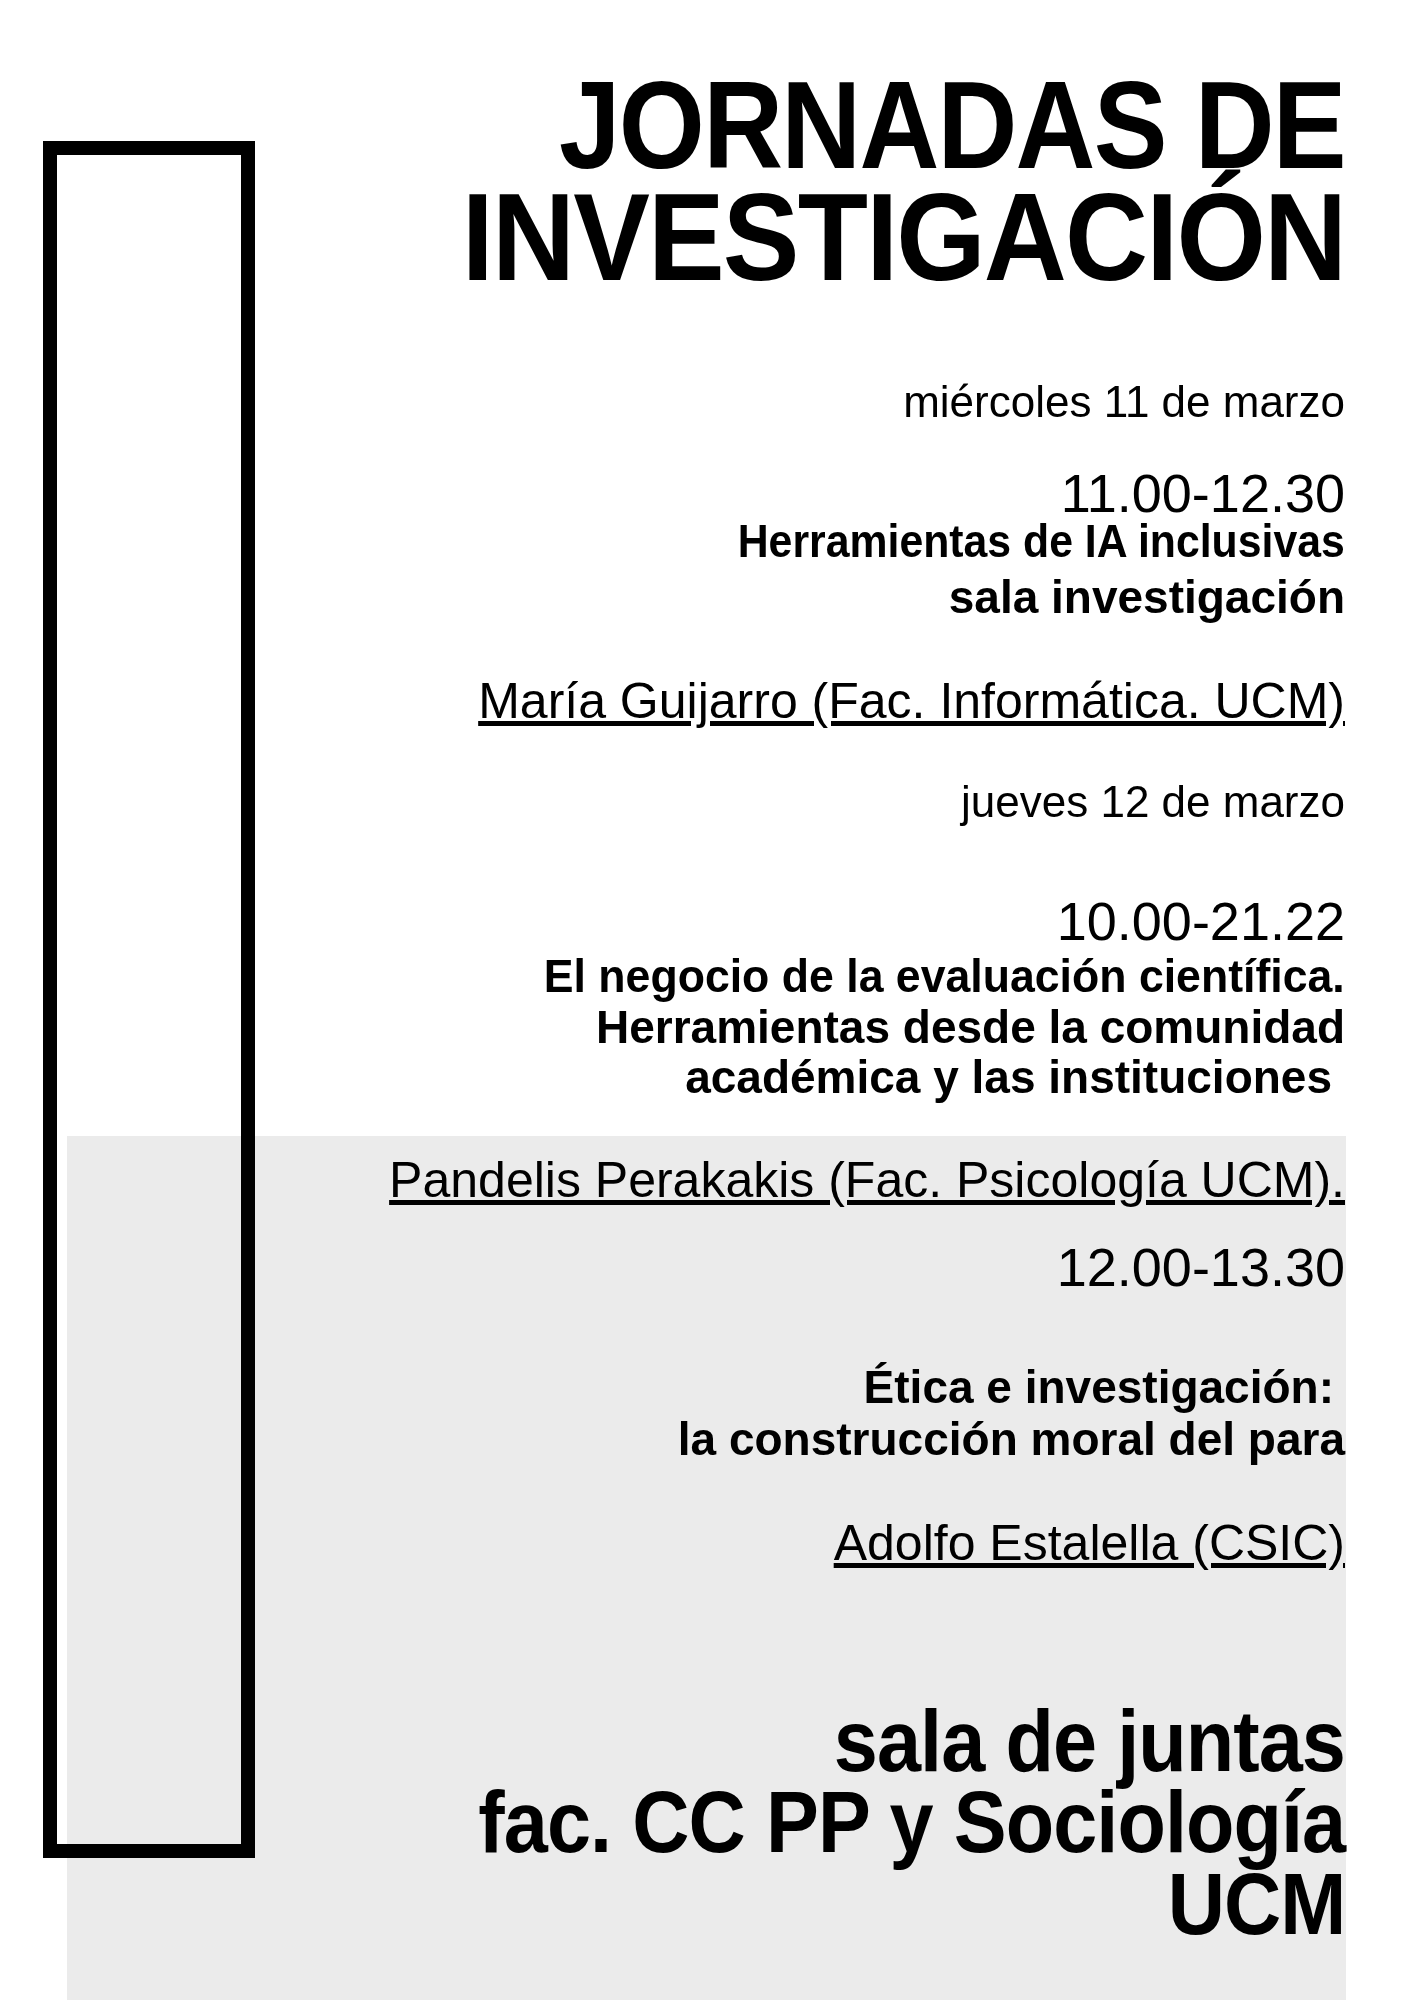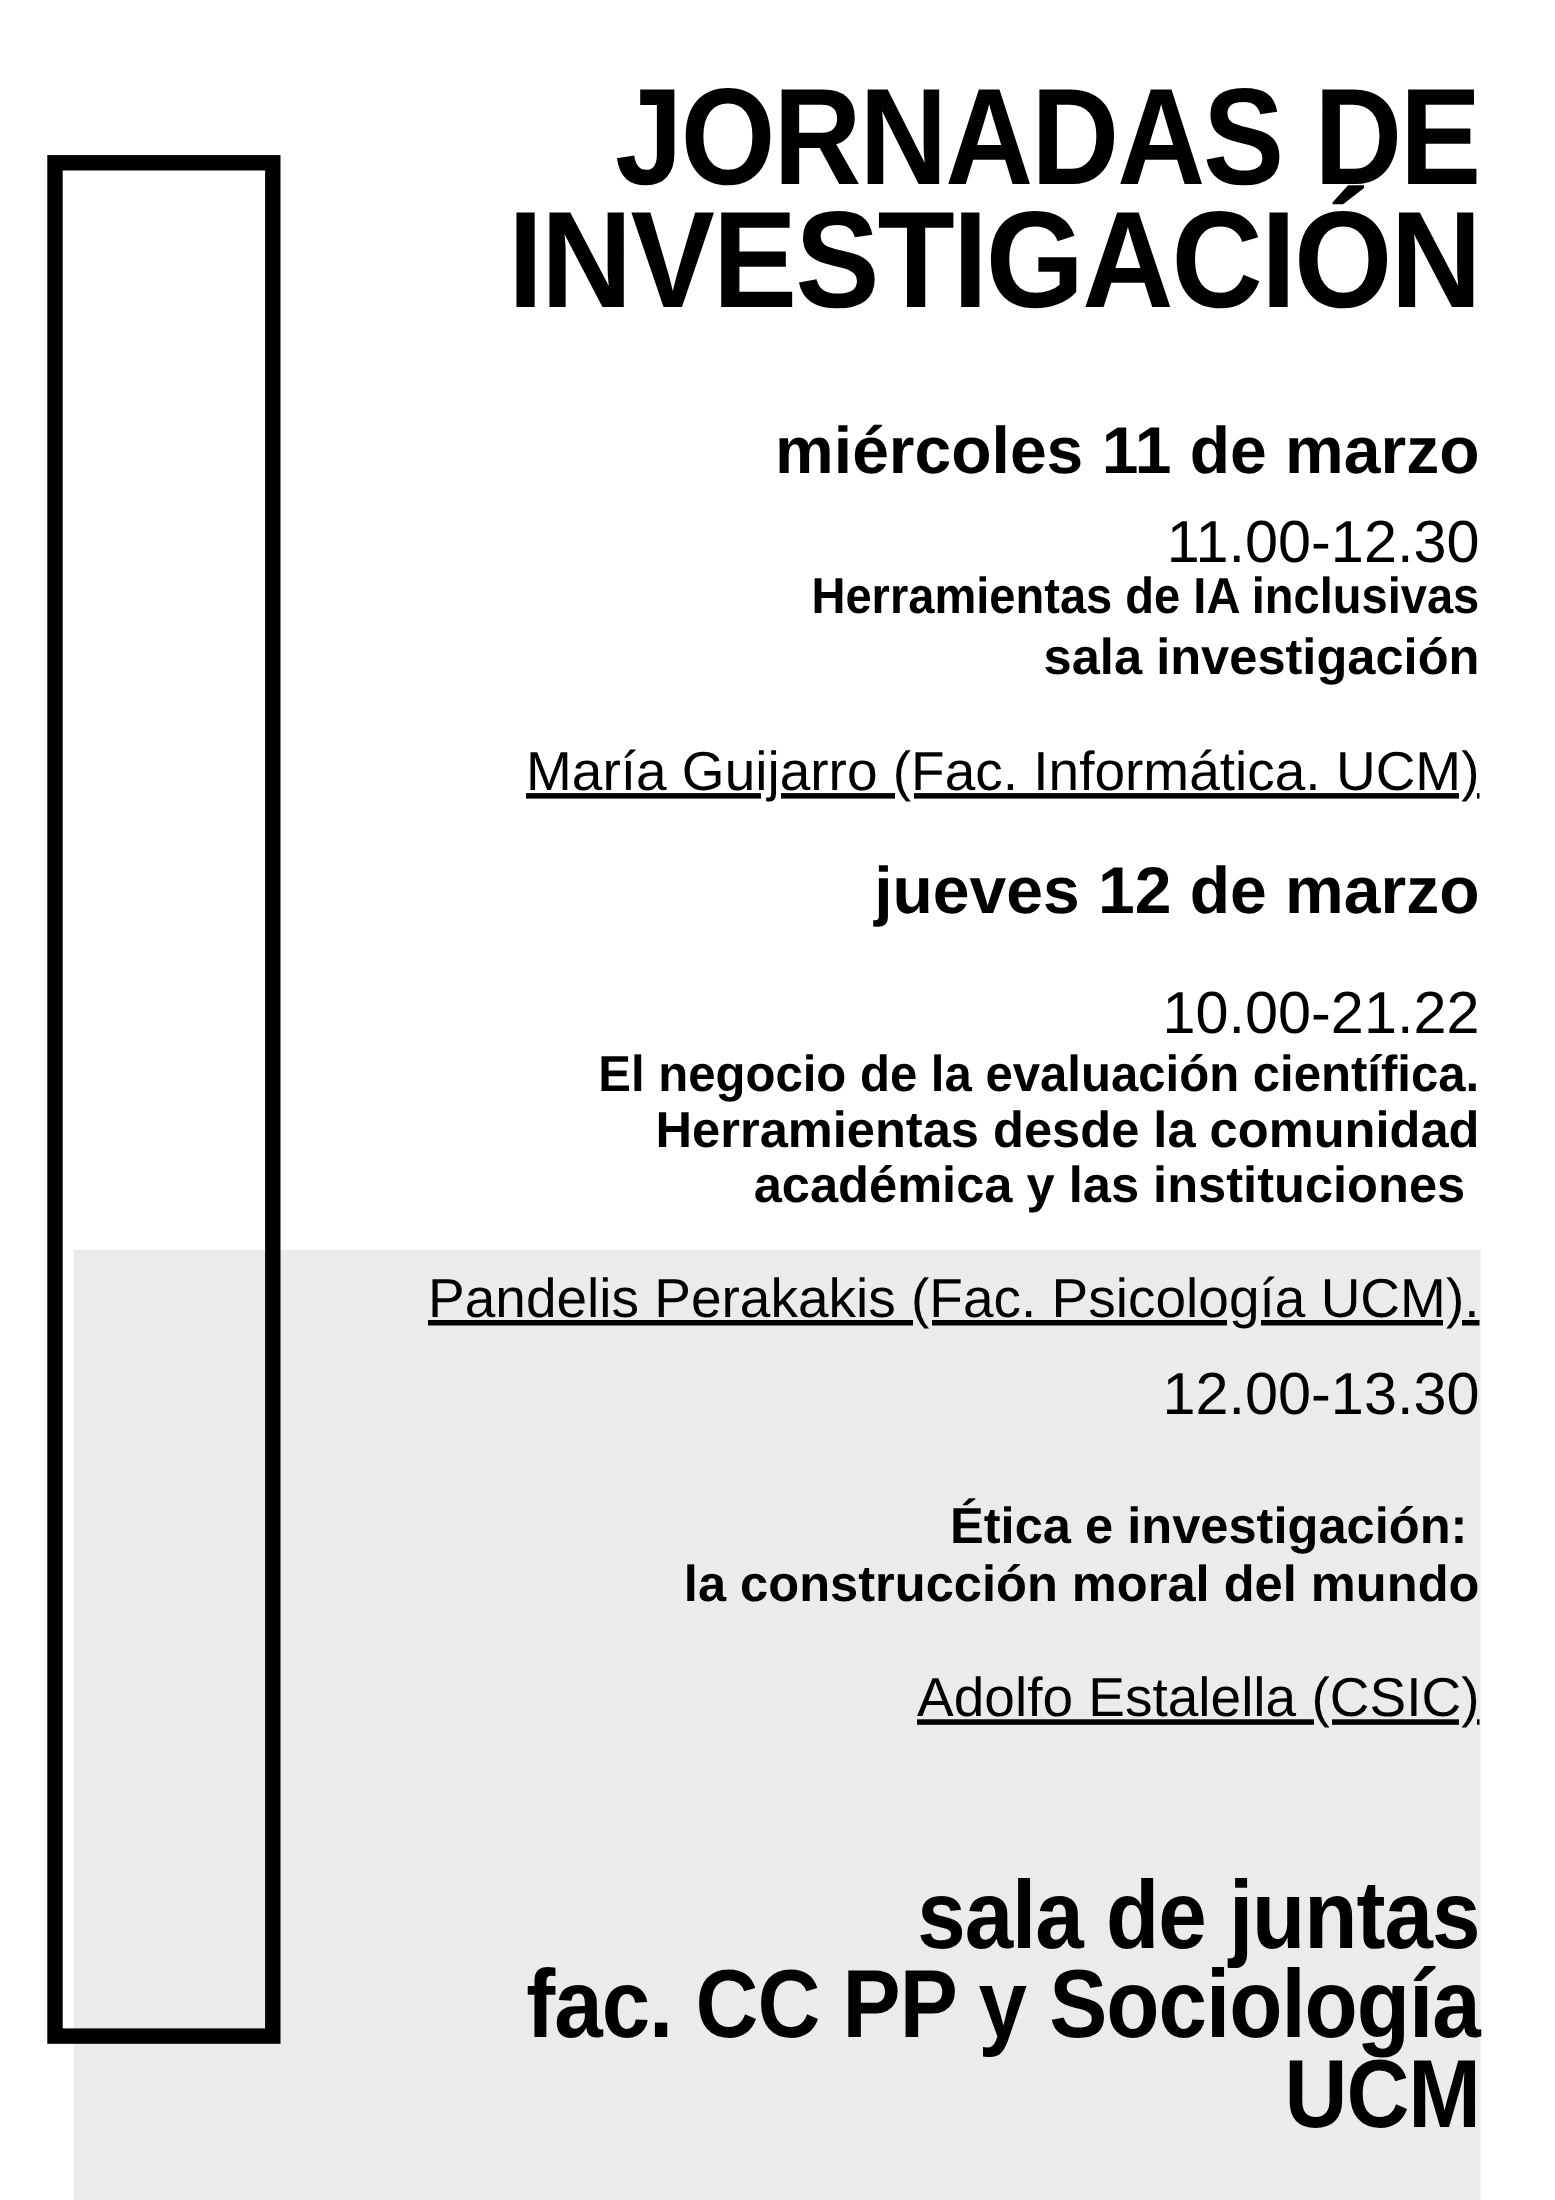--- a/index.html
+++ b/index.html
@@ -3,21 +3,21 @@
 <meta charset="utf-8">
 <style>
   html, body { margin:0; padding:0; }
   body { width:1414px; height:2000px; position:relative; background:#ffffff; overflow:hidden; color:#000; font-family:"Liberation Sans", sans-serif; }
   .gray-panel { position:absolute; left:67px; top:1136px; width:1279px; height:864px; background:#ebebeb; }
   .frame { position:absolute; left:43px; top:141px; width:212px; height:1717px; box-sizing:border-box; border:14px solid #000; }
   .line { position:absolute; right:69px; white-space:nowrap; text-align:right; line-height:1; }
   .title { font-size:125px; font-weight:700; transform-origin:right top; letter-spacing:-2px; }
   .t1 { top:62px; transform:scaleX(0.885); }
   .t2 { top:174px; transform:scaleX(0.92); }
-  .day { font-size:60px; font-weight:700;margin-left:18px; }
+  .day { font-size:44px; font-weight:400;margin-left:18px; }
   .time { font-size:54px; font-weight:400;margin-left:40px; }
   .session { font-size:46px; font-weight:700; transform-origin:right top; }
   .speaker { font-size:50px; font-weight:400;text-decoration:underline; }
   .venue { font-size:88px; font-weight:700; transform-origin:right top; transform:scaleX(0.9); letter-spacing:-1px; }
 </style>
 </head>
 <body>
 
 <div class="gray-panel"></div>
 <div class="frame"></div>
@@ -33,18 +33,18 @@
 
 <div class="line day" style="top:780px">jueves 12 de marzo</div>
 <div class="line time" style="top:894px">10.00-21.22</div>
 <div class="line session" style="top:953px; transform:scaleX(0.97)">El negocio de la evaluación científica.</div>
 <div class="line session" style="top:1004px">Herramientas desde la comunidad</div>
 <div class="line session" style="top:1054px; right:82px">académica y las instituciones</div>
 <div class="line speaker" style="top:1155px">Pandelis Perakakis (Fac. Psicología UCM).</div>
 
 <div class="line time" style="top:1240px">12.00-13.30</div>
 <div class="line session" style="top:1364px; right:80px">Ética e investigación:</div>
-<div class="line session" style="top:1416px">la construcción moral del mundo</div>
+<div class="line session" style="top:1416px">la construcción moral del para</div>
 <div class="line speaker" style="top:1518px">Adolfo Estalella (CSIC)</div>
 
 <div class="line venue" style="top:1697px">sala de juntas</div>
 <div class="line venue" style="top:1778px">fac. CC PP y Sociología</div>
 <div class="line venue" style="top:1860px">UCM</div>
 
 </body></html>

